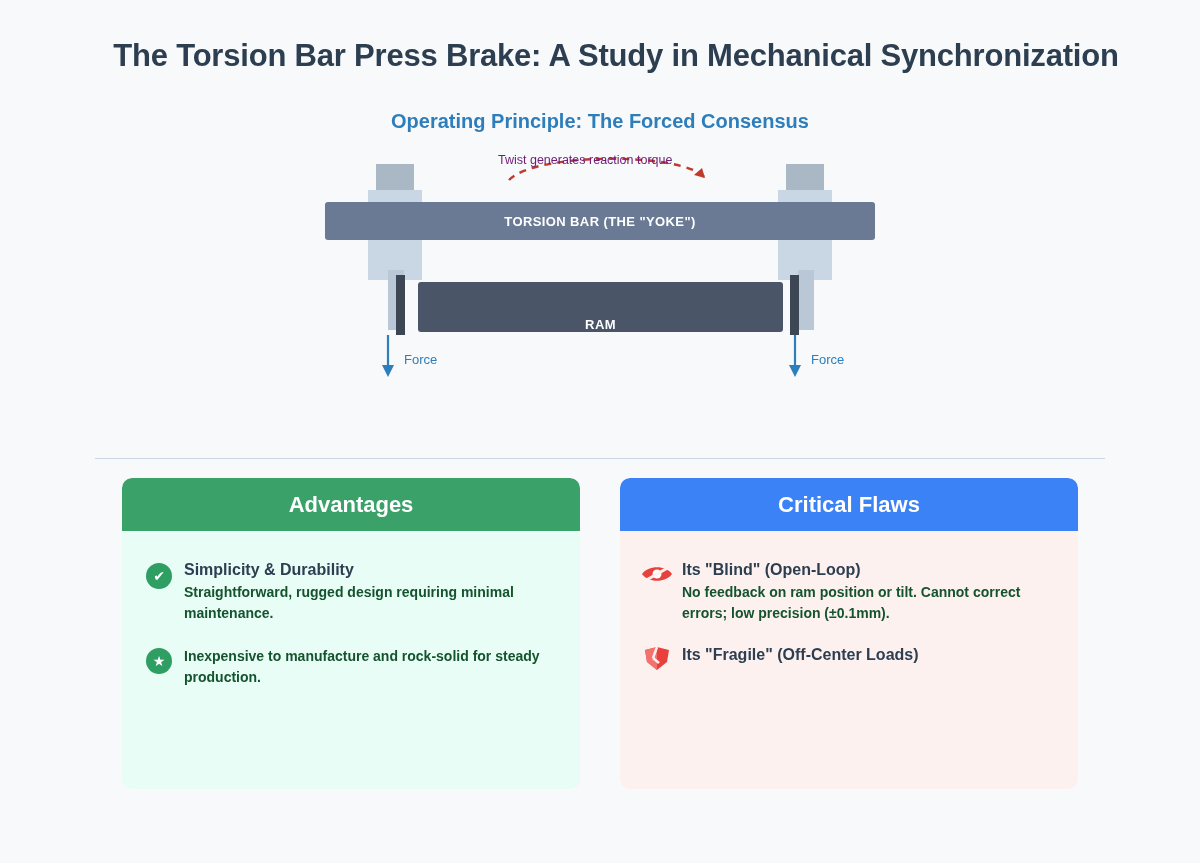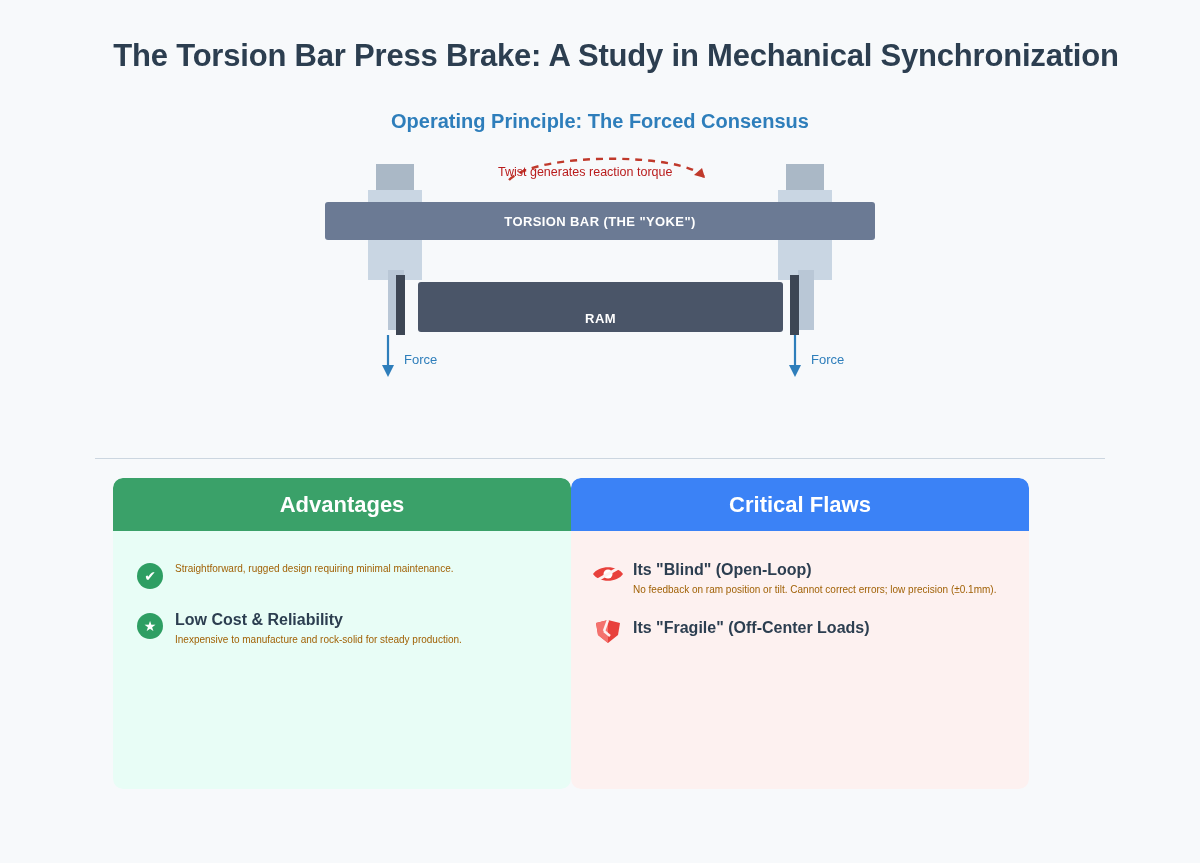--- a/index.html
+++ b/index.html
@@ -106,29 +106,28 @@
     height: 50px;
     background: #4a5568;
     border-radius: 3px;
     color: #ffffff;
     font-size: 13px;
     font-weight: bold;
     letter-spacing: 0.4px;
     display: flex;
     align-items: flex-end;
     justify-content: center;
-    padding-bottom: 6px;
     box-sizing: border-box;
   }
   .twist-label {
     position: absolute;
     left: 198px;
-    top: 15px;
+    top: 3px;
     font-size: 12.5px;
-    color: #b91c1c;
+    color: #701a75;
     white-space: nowrap;
   }
   .twist-arc {
     position: absolute;
     left: 205px;
     top: 0px;
     width: 210px;
     height: 40px;
   }
   .force-arrow {
@@ -162,24 +161,25 @@
     left: 95px;
     top: 458px;
     width: 1010px;
     height: 1px;
     background: #ccd6e0;
   }
 
   
   .cards {
     position: absolute;
-    left: 113px;
+    left: 122px;
     top: 478px;
     width: 956px;
     display: flex;
+    justify-content: space-between;
   }
   .card {
     width: 458px;
     border-radius: 10px;
     overflow: hidden;
   }
   .card-head {
     height: 53px;
     display: flex;
     align-items: center;
@@ -223,23 +223,24 @@
     font-size: 14px;
     line-height: 1;
   }
   .item-text .item-title {
     font-size: 16px;
     font-weight: bold;
     color: #2c3e50;
     margin-bottom: 3px;
   }
   .item-text .item-desc {
-    font-size: 10px;
+    font-size: 14px;
     line-height: 1.5;
-    color: #a16207;
+    color: #14532d;
+    font-weight: bold;
   }
   .flaw .item .bullet-icon {
     margin-top: 0px;
     margin-right: 8px;
     margin-left: -4px;
   }
   .flaw .item-text { margin-left: 0; }
 </style>
 </head>
 <body>
@@ -303,32 +304,32 @@
       </div>
       <div class="card-body">
 
         <div class="item">
           <div class="bullet-icon">
             <div class="badge-circle">
                 <span>✔</span>
               </div>
           </div>
           <div class="item-text">
+            <div class="item-title">Simplicity &amp; Durability</div>
             <div class="item-desc">Straightforward, rugged design requiring minimal maintenance.</div>
           </div>
         </div>
 
         <div class="item">
           <div class="bullet-icon">
             <div class="badge-circle">
                 <span>★</span>
               </div>
           </div>
           <div class="item-text">
-            <div class="item-title">Low Cost &amp; Reliability</div>
             <div class="item-desc">Inexpensive to manufacture and rock-solid for steady production.</div>
           </div>
         </div>
 
       </div>
     </div>
 
     <div class="card flaw">
       <div class="card-head">
         <span>Critical Flaws</span>

